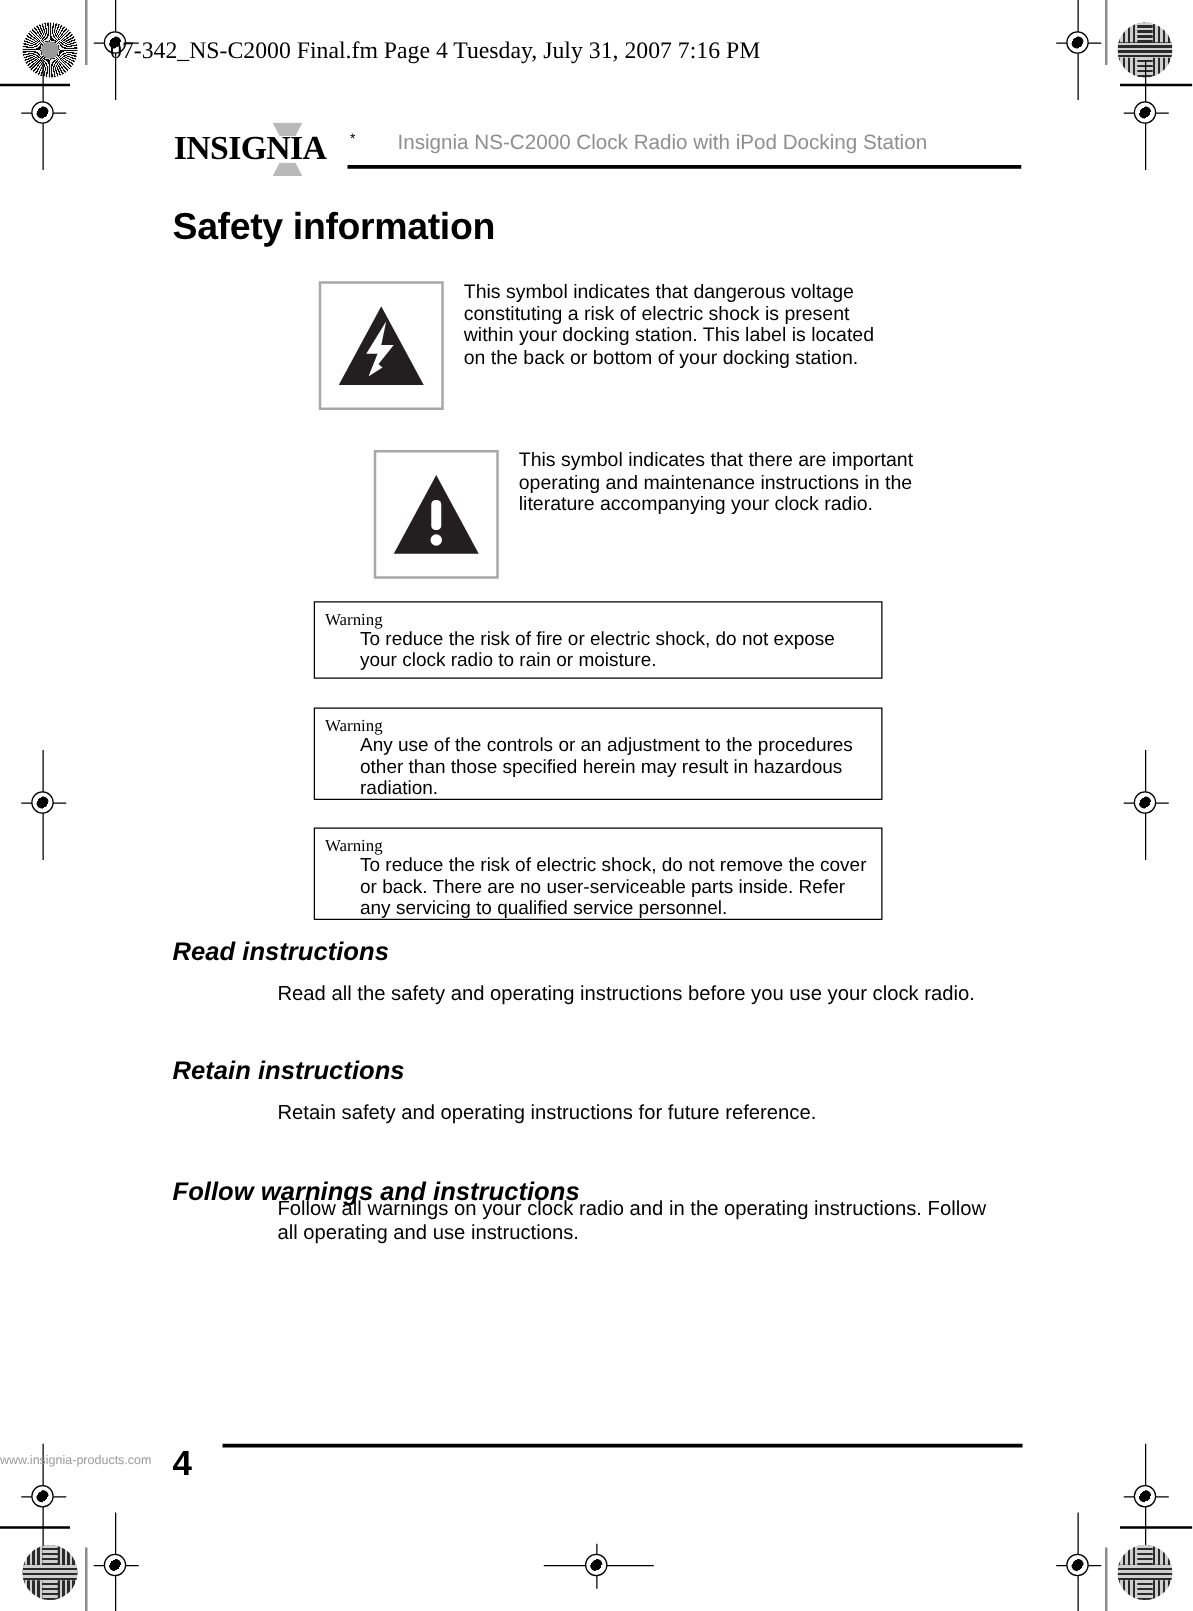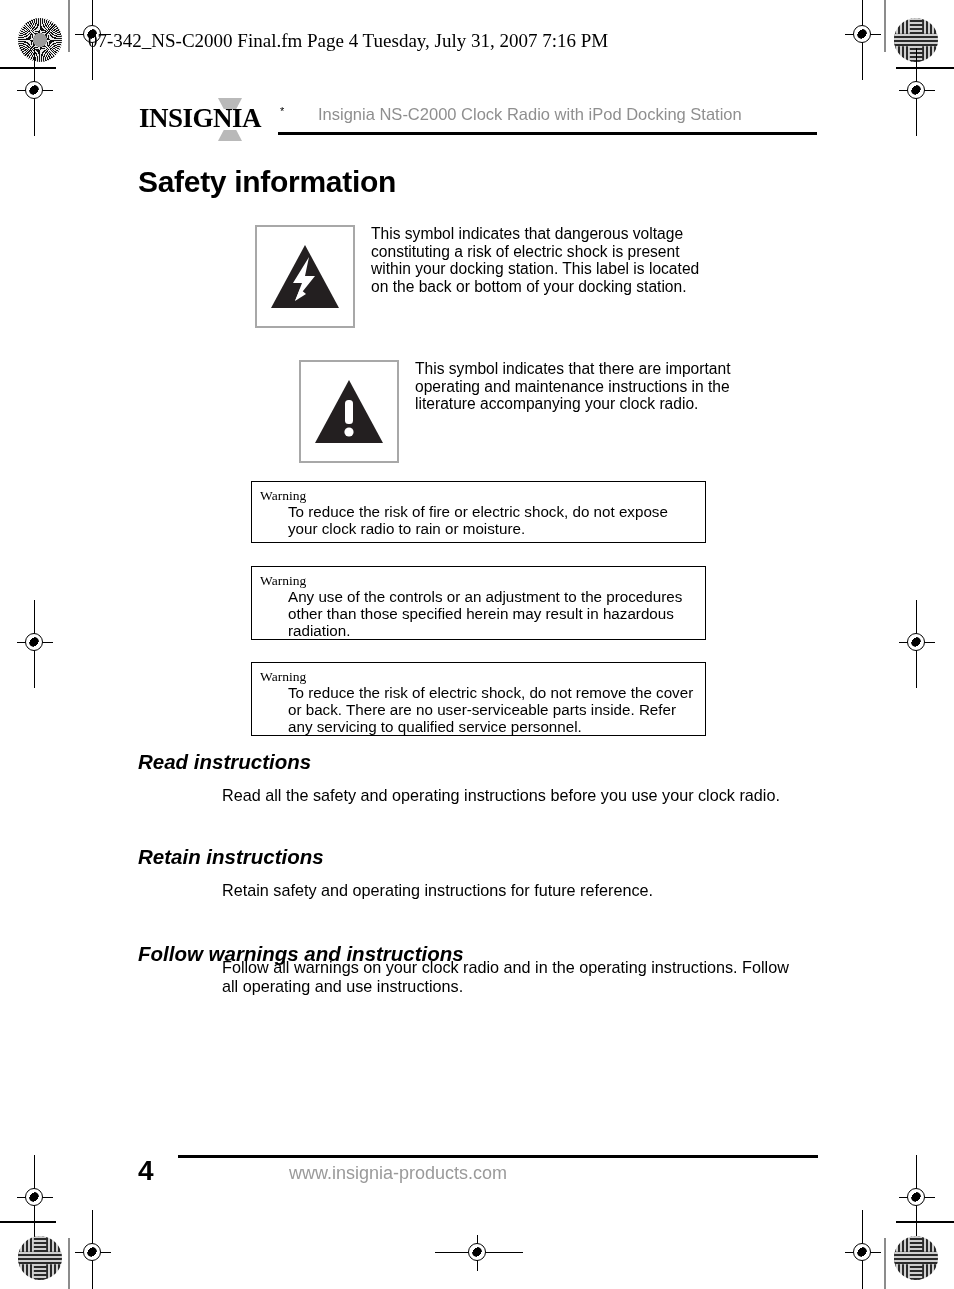--- a/index.html
+++ b/index.html
@@ -263,22 +263,21 @@
     top: 1155px;
     font-size: 28px;
     font-weight: bold;
     color: #000;
   }
   .footer-url {
     position: absolute;
     left: 0;
     top: 1163px;
     width: 796px;
-    text-align: center;
-    font-size: 18px;
+    font-size: 10px;
     color: #9a9a9a;
   }
 </style>
 </head>
 <body>
 
 <div id="page">
 
   <div>
 

